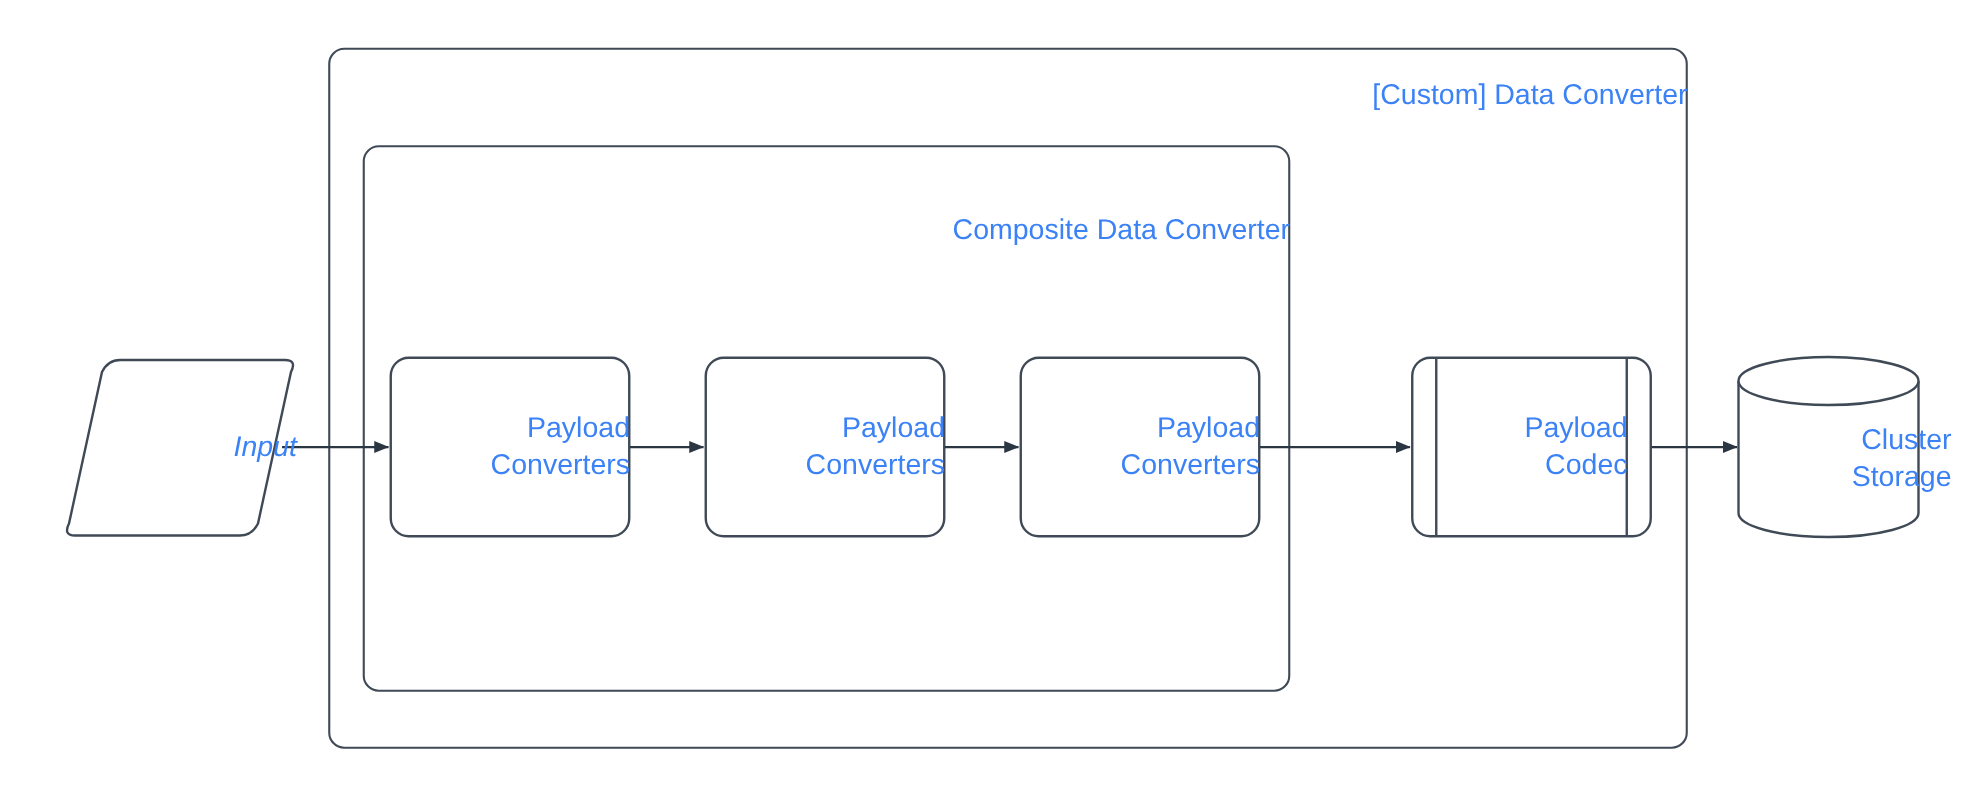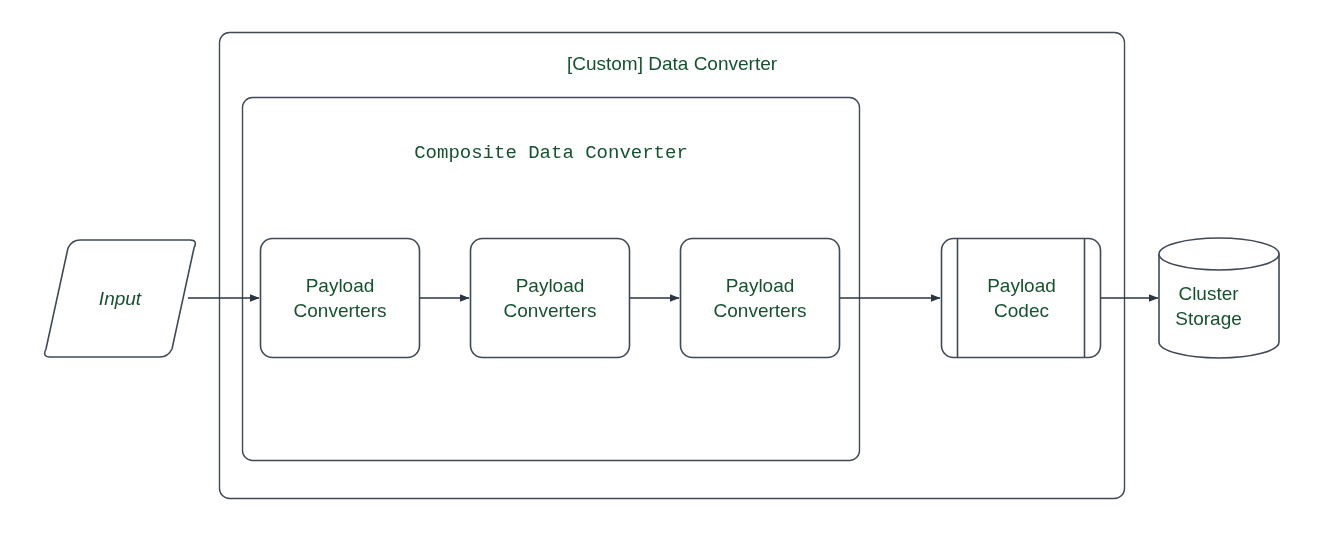--- a/index.html
+++ b/index.html
@@ -17,25 +17,25 @@
   }
   #svg-layer {
     position: absolute;
     left: 0;
     top: 0;
     width: 1320px;
     height: 540px;
   }
   .lbl {
     position: absolute;
-    color: #14532d;
+    color: #3b82f6;
     font-family: "Liberation Sans", sans-serif;
     font-size: 19px;
     line-height: 25px;
-    text-align: center;
+    text-align: right;
     white-space: pre-line;
     user-select: none;
   }
   .container-title {
     font-size: 19px;
   }
 </style>
 </head>
 <body>
 
@@ -77,32 +77,32 @@
 
     <line x1="630" y1="298" x2="679" y2="298" stroke="#2a3642" stroke-width="1.5" marker-end="url(#arrowhead)"></line>
 
     <line x1="840" y1="298" x2="940" y2="298" stroke="#2a3642" stroke-width="1.5" marker-end="url(#arrowhead)"></line>
 
     <line x1="1101" y1="298" x2="1158" y2="298" stroke="#2a3642" stroke-width="1.5" marker-end="url(#arrowhead)"></line>
   </svg>
 
   <div class="lbl container-title" style="left:219px; top:51px; width:906px;">[Custom] Data Converter</div>
 
-  <div class="lbl container-title" style="left:242px; top:141px; width:618px;font-family:Liberation Mono, monospace;">Composite Data Converter</div>
+  <div class="lbl container-title" style="left:242px; top:141px; width:618px;">Composite Data Converter</div>
 
   <div class="lbl" style="left:42px; top:286px; width:156px;font-style:italic;">Input</div>
 
   <div class="lbl" style="left:260px; top:273px; width:160px;">Payload
 Converters</div>
 
   <div class="lbl" style="left:470px; top:273px; width:160px;">Payload
 Converters</div>
 
   <div class="lbl" style="left:680px; top:273px; width:160px;">Payload
 Converters</div>
 
   <div class="lbl" style="left:958px; top:273px; width:127px;">Payload
 Codec</div>
 
-  <div class="lbl" style="left:1159px; top:281px; width:99px;">Cluster
+  <div class="lbl" style="left:1202px; top:281px; width:99px;">Cluster
 Storage</div>
 
 </div>
 
 </body></html>

